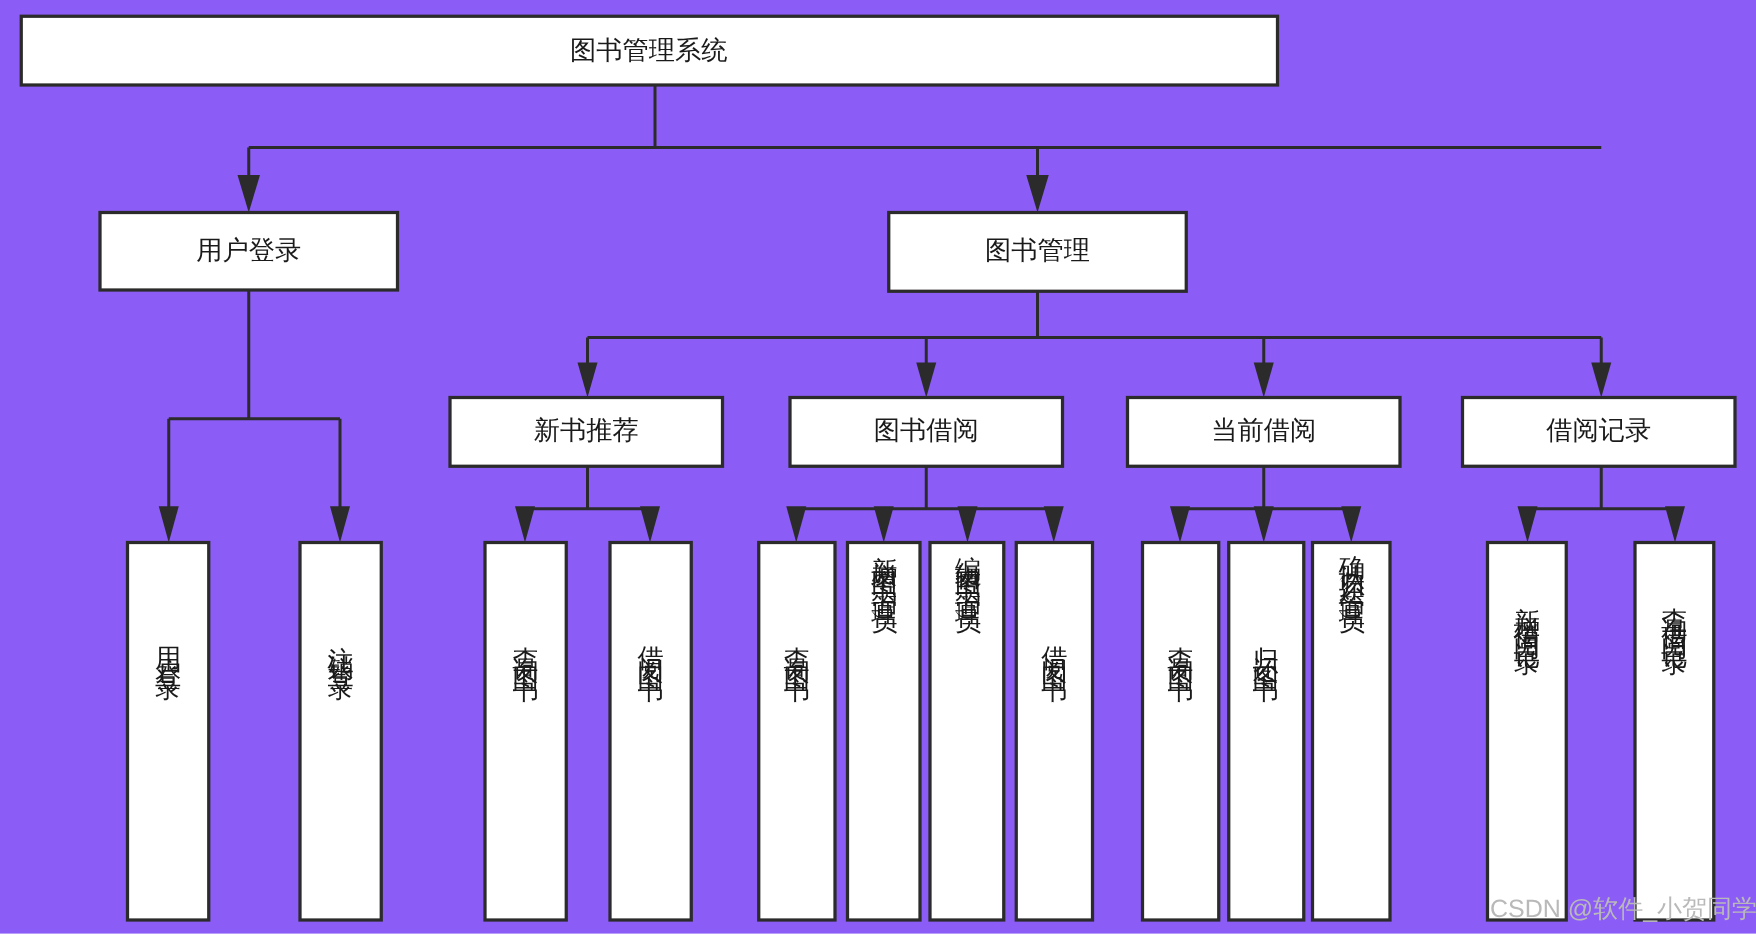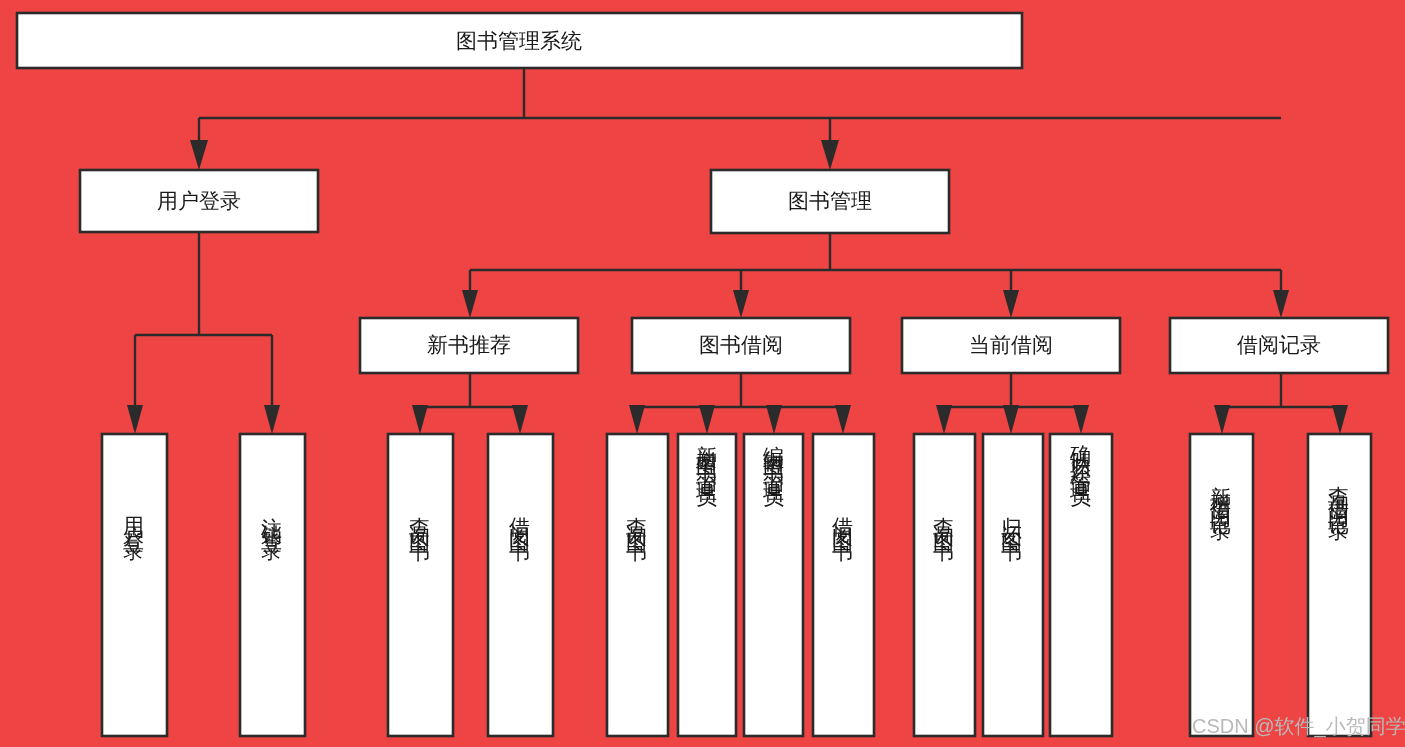--- a/index.html
+++ b/index.html
@@ -8,21 +8,21 @@
     padding: 0;
     background: #ffffff;
   }
   body {
     font-family: "Liberation Sans", "DejaVu Sans", sans-serif;
   }
   #diagram-root {
     position: relative;
     width: 1405px;
     height: 747px;
-    background: #ef4444;
+    background: #8b5cf6;
     overflow: hidden;
   }
   svg.diagram-canvas {
     position: absolute;
     left: 0;
     top: 0;
     width: 1405px;
     height: 747px;
     display: block;
   }

